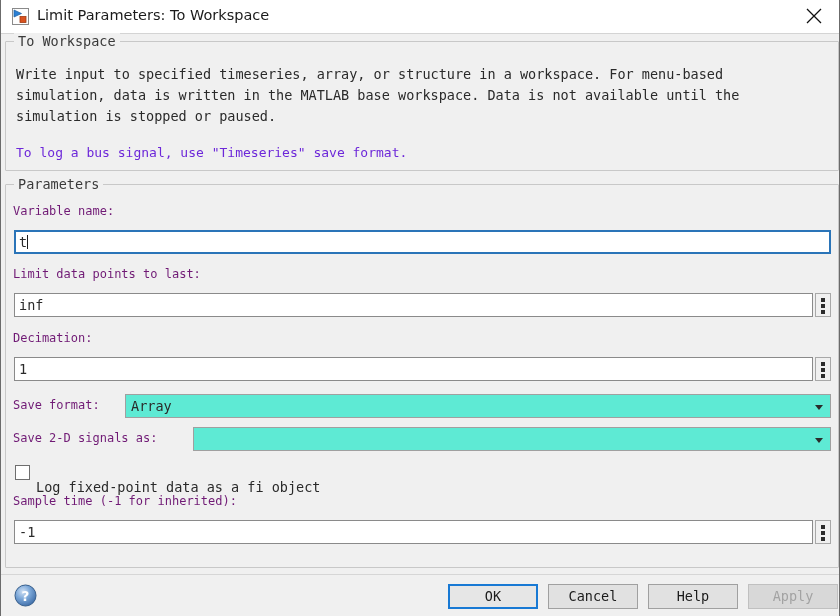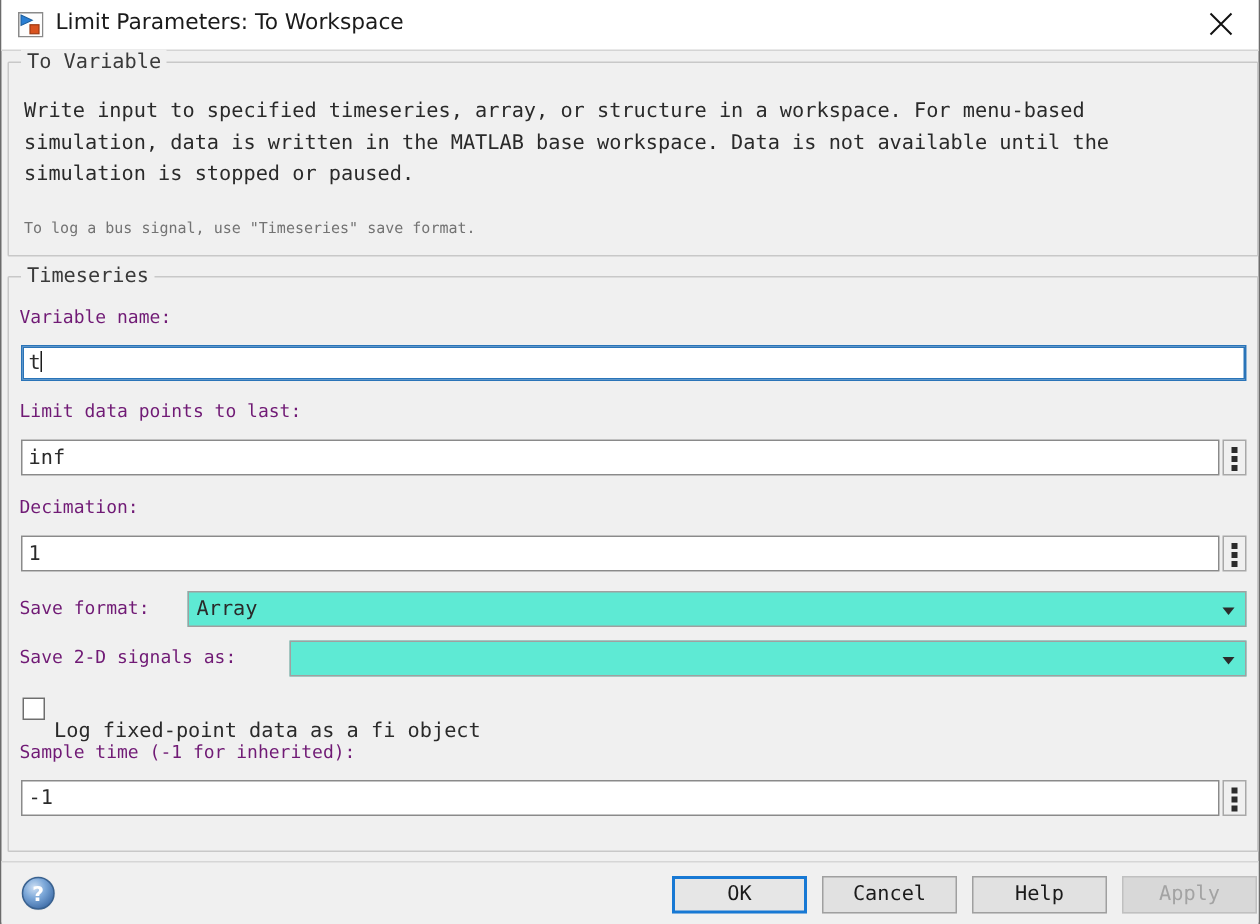--- a/index.html
+++ b/index.html
@@ -87,23 +87,23 @@
     line-height: 21px;
     color: #2a2a2a;
     white-space: pre-wrap;
   }
   #desc-body2 {
     position: absolute;
     left: 10px;
     top: 100px;
     width: 812px;
     font-family: "DejaVu Sans Mono", monospace;
-    font-size: 10px;
+    font-size: 13px;
     line-height: 21px;
-    color: #737373;
+    color: #6d28d9;
     white-space: pre-wrap;
   }
 
   
   .field-label {
     position: absolute;
     font-family: "DejaVu Sans Mono", monospace;
     font-size: 12px;
     color: #701a75;
     white-space: nowrap;
@@ -271,29 +271,29 @@
     </div>
     <div id="title-text">Limit Parameters: To Workspace</div>
     <div id="close-btn">
       <svg width="16" height="16" viewBox="0 0 16 16">
         <path d="M1,1 L15,15 M15,1 L1,15" stroke="#111111" stroke-width="1.3" fill="none"></path>
       </svg>
     </div>
   </div>
 
   <div class="groupbox" id="grp-desc">
-    <div class="group-legend">To Variable</div>
+    <div class="group-legend">To Workspace</div>
     <div id="desc-body">Write input to specified timeseries, array, or structure in a workspace. For menu-based
 simulation, data is written in the MATLAB base workspace. Data is not available until the
 simulation is stopped or paused.</div>
     <div id="desc-body2">To log a bus signal, use "Timeseries" save format.</div>
   </div>
 
   <div class="groupbox" id="grp-params">
-    <div class="group-legend">Timeseries</div>
+    <div class="group-legend">Parameters</div>
   </div>
 
   <div class="field-label" style="left:12px; top:204px;">Variable name:</div>
   <div class="txtinput focused" style="left:13px; top:230px; width:817px;"><span>t</span><span class="caret"></span></div>
 
   <div class="field-label" style="left:12px; top:267px;">Limit data points to last:</div>
   <div class="txtinput" style="left:13px; top:293px; width:799px;">inf</div>
   <div class="dots-btn" style="left:814px; top:293px;">
       <i></i>
       <i></i>

